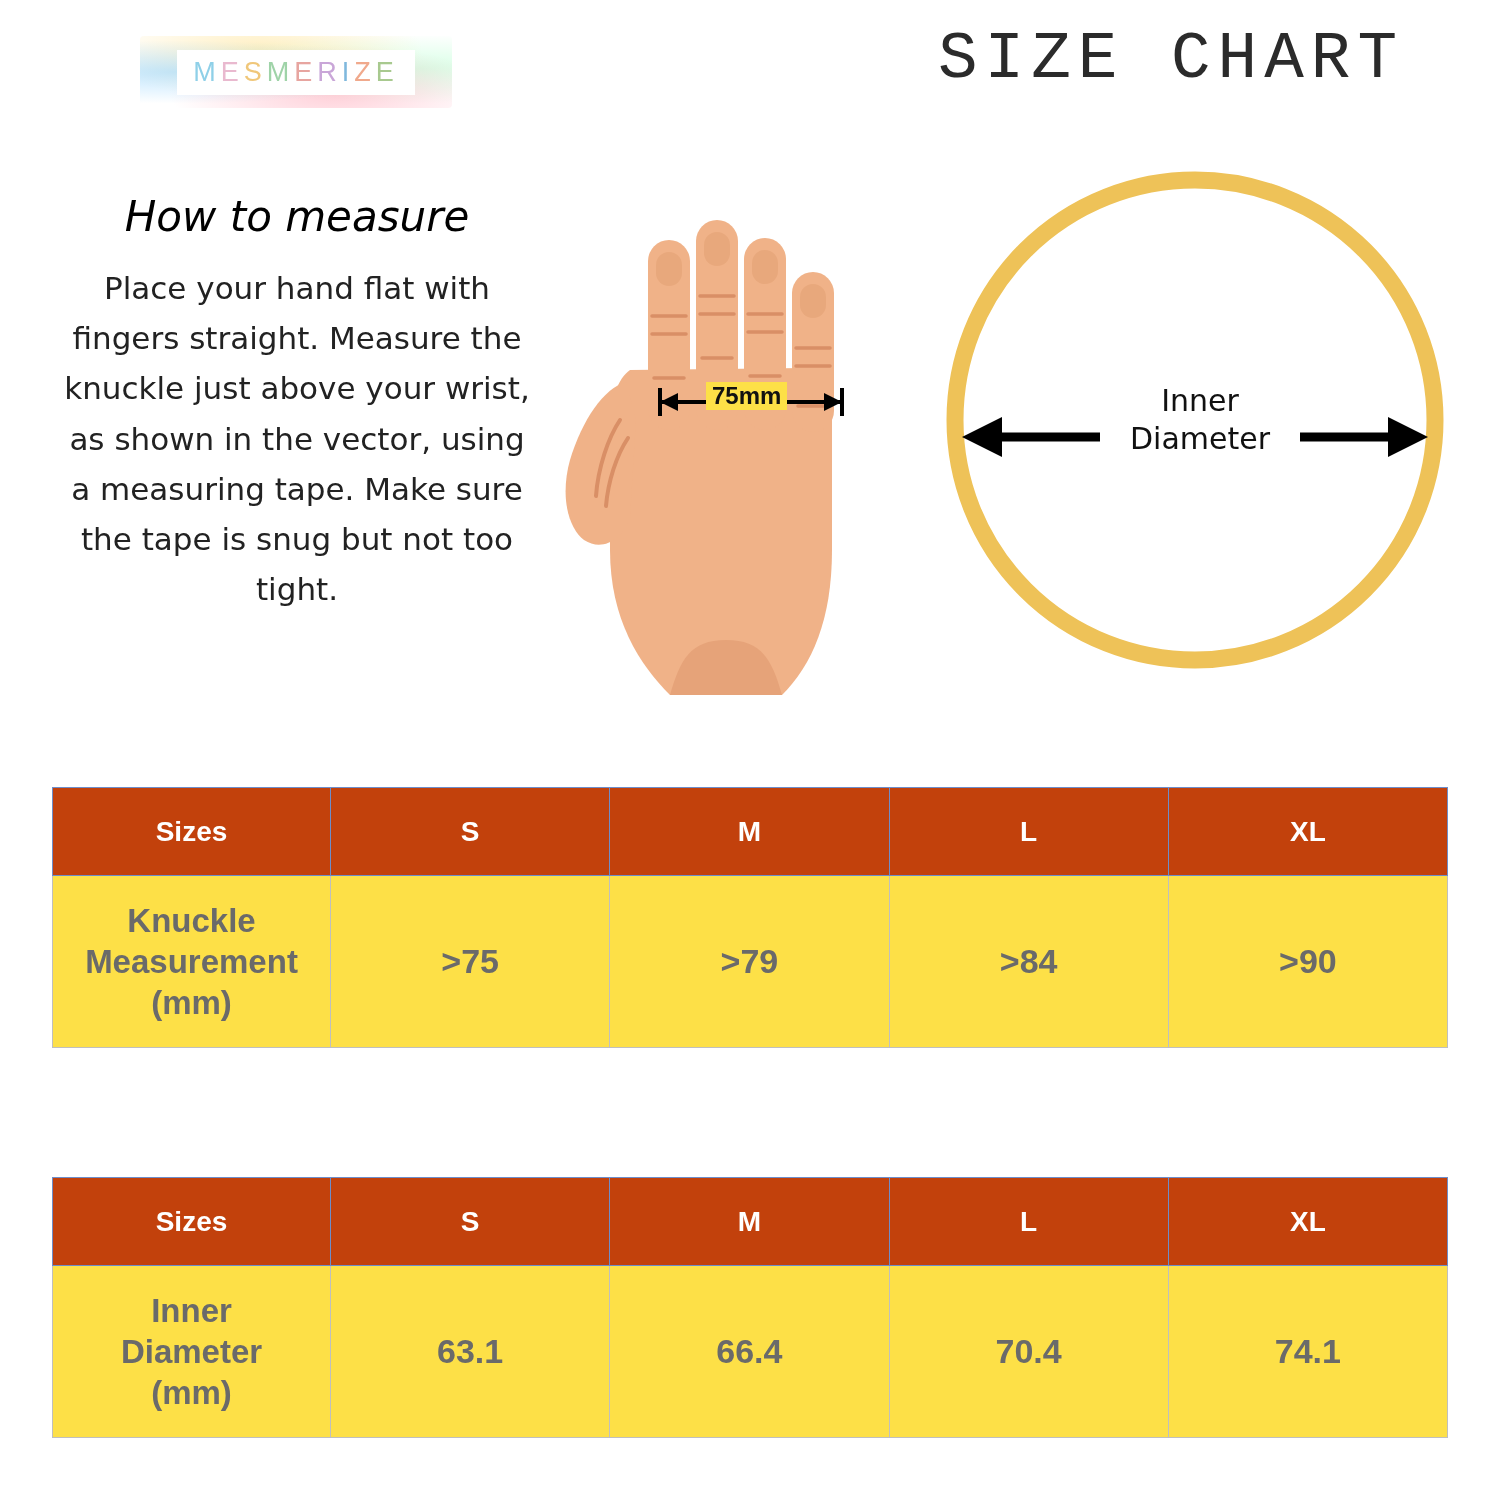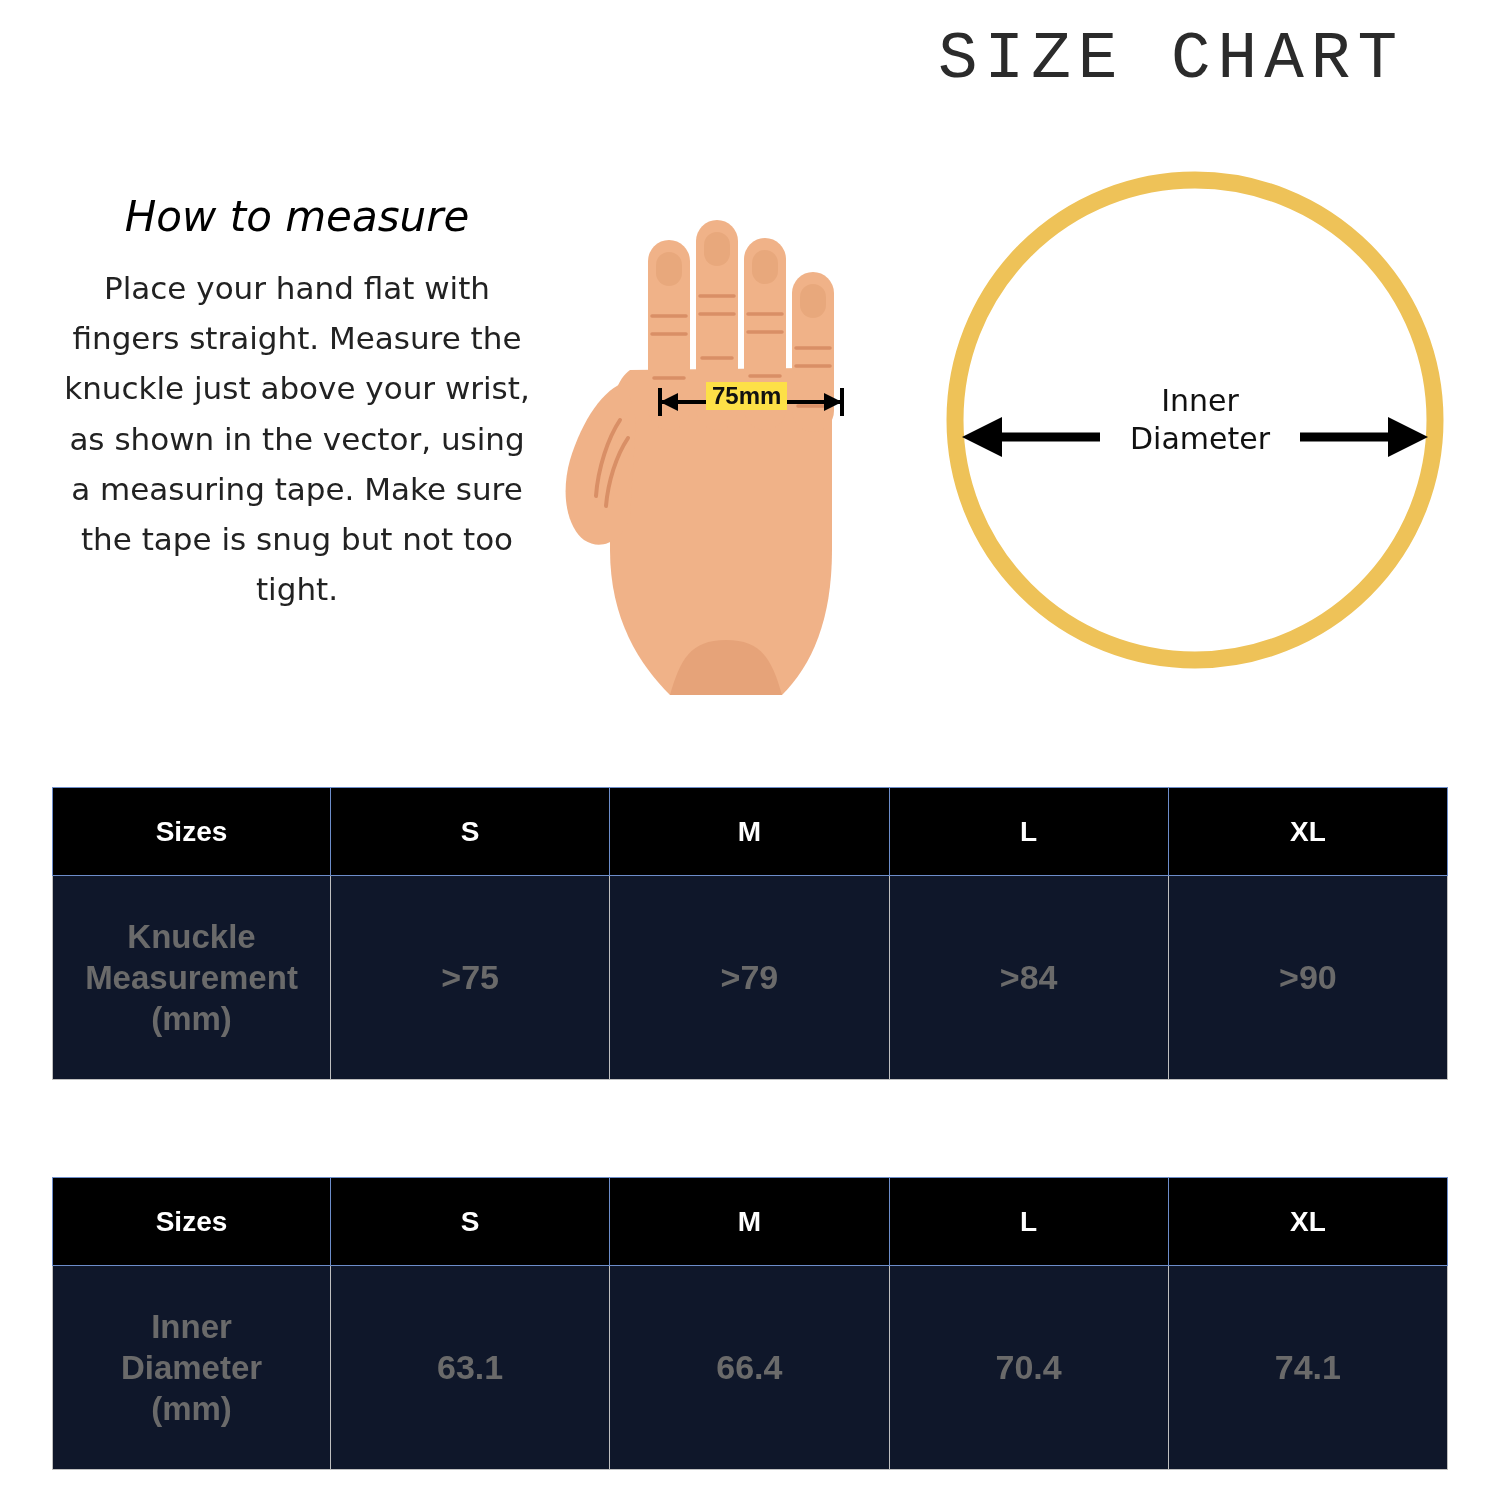--- a/index.html
+++ b/index.html
@@ -128,45 +128,50 @@
   }
   #table1 { top: 787px; }
   #table2 { top: 1177px; }
 
   th, td {
     border: 1px solid #bfbfbf;
     text-align: center;
     vertical-align: middle;
   }
   thead th {
-    background: #000000;
+    background: #c2410c;
     color: #ffffff;
     font-size: 28px;
     font-weight: bold;
     height: 88px;
     border-color: #6d8dca;
   }
   tbody td {
-    height: 204px;
+    height: 172px;
     font-size: 34px;
     font-weight: bold;
     color: #6a6a6a;
-    background: #0f172a;
+    background: #fde047;
   }
   tbody td.rowhead {
     font-size: 33px;
     line-height: 1.25;
   }
   col.c1 { width: 278px; }
 </style>
 </head>
 <body>
 
 <div class="page">
 
+  <div class="logo-wrap">
+    <div class="logo-inner">
+      <span style="color:#8fd0e8">M</span><span style="color:#e9b9cf">E</span><span style="color:#f0c77a">S</span><span style="color:#9fd3a8">M</span><span style="color:#e7a5a0">E</span><span style="color:#c9a6d8">R</span><span style="color:#7fb8dd">I</span><span style="color:#f0a98c">Z</span><span style="color:#a8c98f">E</span>
+    </div>
+  </div>
 
   <div class="size-chart-title">SIZE CHART</div>
 
   <div class="howto">
     <h2>How to measure</h2>
     <p>Place your hand flat with fingers straight. Measure the knuckle just above your wrist, as shown in the vector, using a measuring tape. Make sure the tape is snug but not too tight.</p>
   </div>
 
   <svg class="hand-fig" viewBox="0 0 420 590">
 

